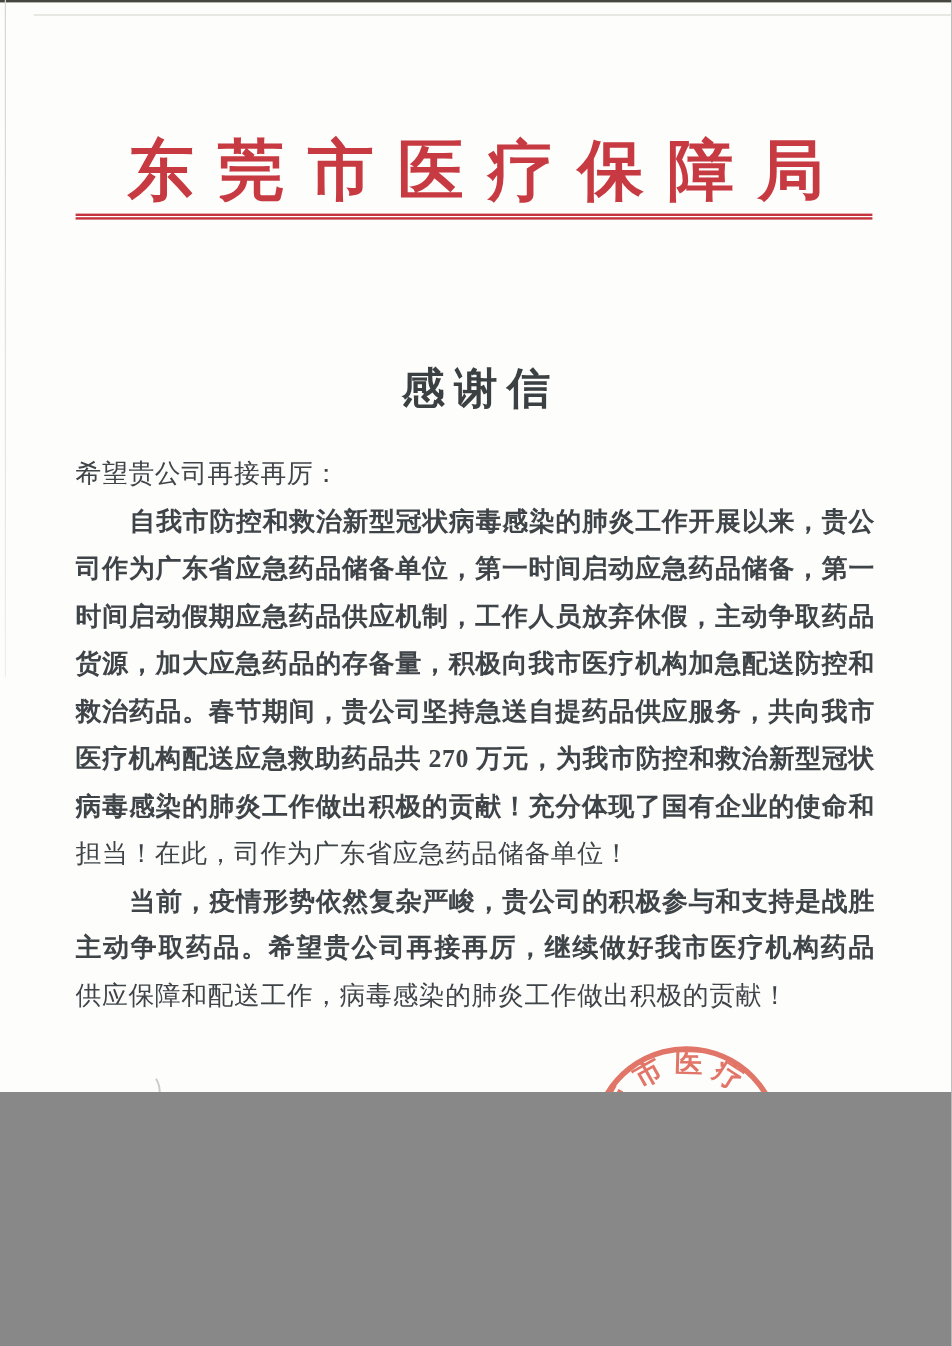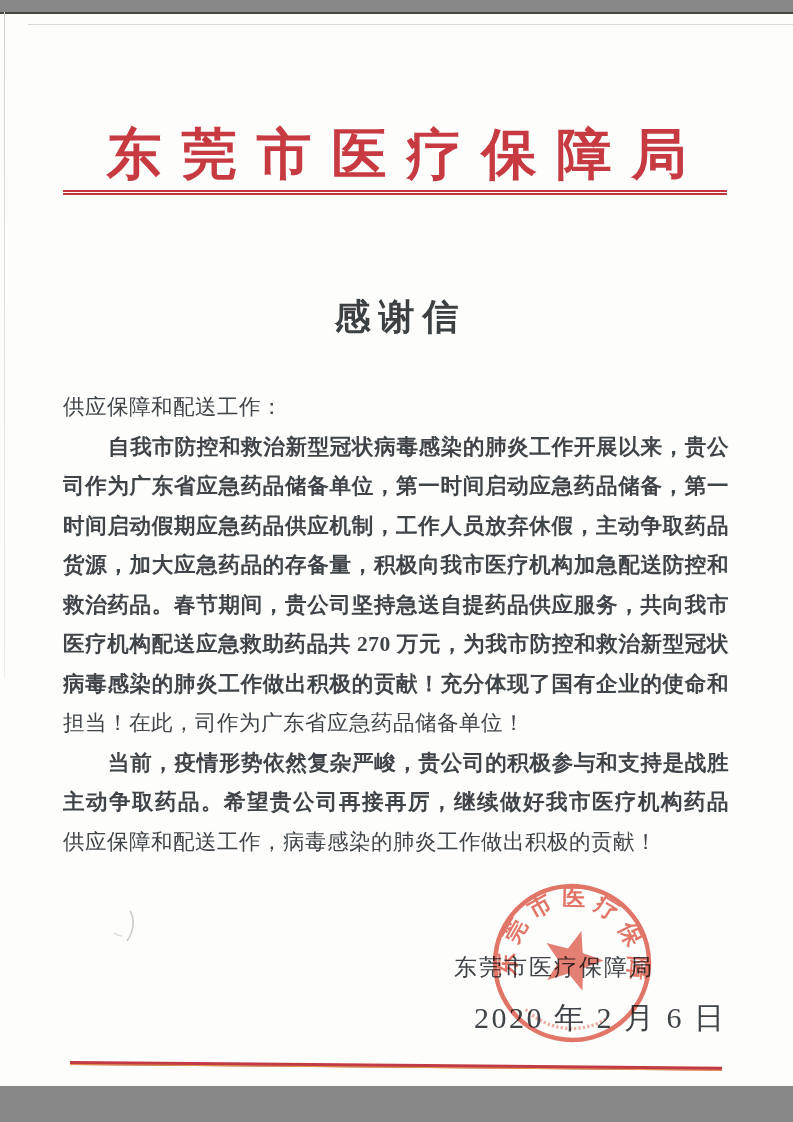--- a/index.html
+++ b/index.html
@@ -1,17 +1,17 @@
 <!DOCTYPE html>
 <html><head>
 <meta charset="utf-8">
 <style>
   html,body { margin:0; padding:0; background:#888; }
   .page {
-    position:relative; width:793px; height:1074px; margin:12px auto;
+    position:relative; width:793px; height:910px; margin:0 auto;
     background:#fdfdfb; overflow:hidden;
     font-family:"Liberation Serif","DejaVu Serif",serif;
   }
   
   .scan-top     { position:absolute; top:0; left:0; width:100%; height:2px; background:#26261f; opacity:.85; }
   .scan-top2    { position:absolute; top:12px; left:28px; right:0; height:1px; background:#d9d9d2; }
   .scan-left    { position:absolute; top:0; left:4px; width:1px; height:62%; background:linear-gradient(#d6d6cc,#eeeee6); }
   .pen-mark     { position:absolute; left:108px; top:893px; opacity:.75; }
   
   .letterhead {
@@ -20,21 +20,21 @@
     font-size:55px; font-weight:bold; letter-spacing:20px;
     color:#c73a42; white-space:nowrap;
   }
   .letterhead-rule {
     position:absolute; top:178px; left:63px; width:664px; height:1px;
     border-top:2px solid #c5333d; border-bottom:2px solid #c5333d;
     background:#fff;
   }
   
   .letter-title {
-    position:absolute; top:281px; left:0; width:100%;
+    position:absolute; top:300px; left:0; width:100%;
     text-align:center; padding-left:8px; box-sizing:border-box;
     font-size:36px; font-weight:bold; letter-spacing:8px; color:#3b4042;
   }
   
   .body-text { position:absolute; top:376px; left:63px; width:666px; color:#3f4449; }
   .line {
     height:39.5px; line-height:39.5px; font-size:21.5px;
     letter-spacing:.5px; overflow:hidden; white-space:nowrap;
   }
   .line.j { text-align:justify; text-align-last:justify; white-space:normal;font-weight:bold; }
@@ -62,21 +62,21 @@
   <div class="scan-top"></div>
   <div class="scan-top2"></div>
   <div class="scan-left"></div>
 
   <div class="letterhead">东莞市医疗保障局</div>
   <div class="letterhead-rule"></div>
 
   <div class="letter-title">感谢信</div>
 
   <div class="body-text">
-    <div class="line">供应保障和配送工作：</div>
+    <div class="line">希望贵公司再接再厉：</div>
     <div class="line j ind">自我市防控和救治新型冠状病毒感染的肺炎工作开展以来，贵公</div>
     <div class="line j">司作为广东省应急药品储备单位，第一时间启动应急药品储备，第一</div>
     <div class="line j">时间启动假期应急药品供应机制，工作人员放弃休假，主动争取药品</div>
     <div class="line j">货源，加大应急药品的存备量，积极向我市医疗机构加急配送防控和</div>
     <div class="line j">救治药品。春节期间，贵公司坚持急送自提药品供应服务，共向我市</div>
     <div class="line j">医疗机构配送应急救助药品共 270 万元，为我市防控和救治新型冠状</div>
     <div class="line j">病毒感染的肺炎工作做出积极的贡献！充分体现了国有企业的使命和</div>
     <div class="line">担当！在此，司作为广东省应急药品储备单位！</div>
     <div class="line j ind">当前，疫情形势依然复杂严峻，贵公司的积极参与和支持是战胜</div>
     <div class="line j">主动争取药品。希望贵公司再接再厉，继续做好我市医疗机构药品</div>

